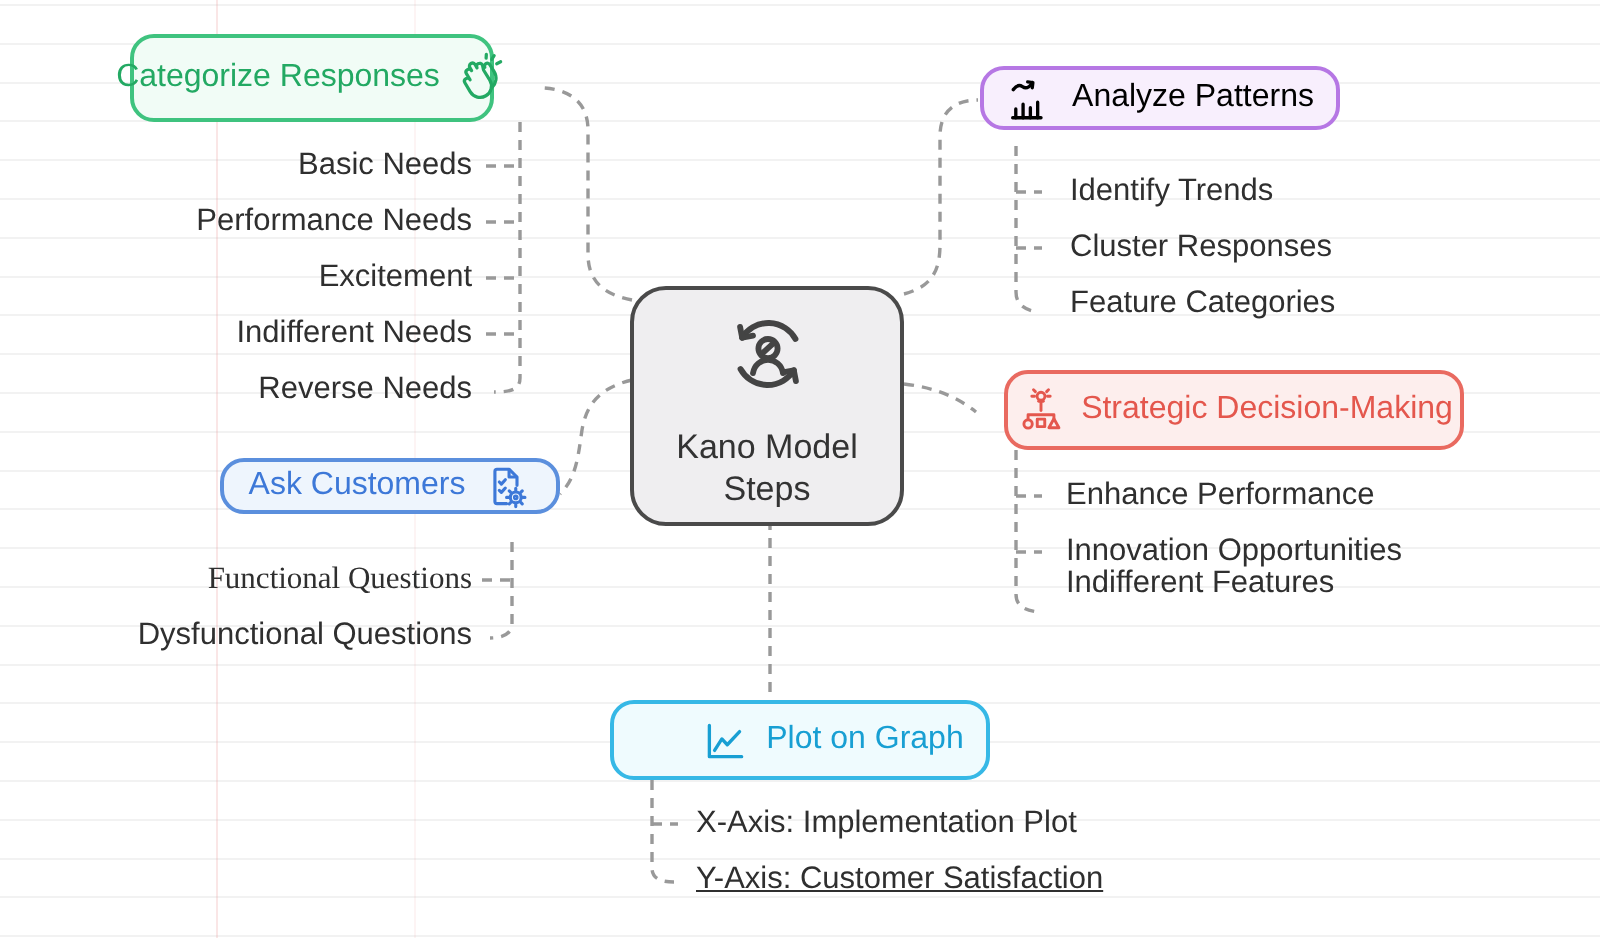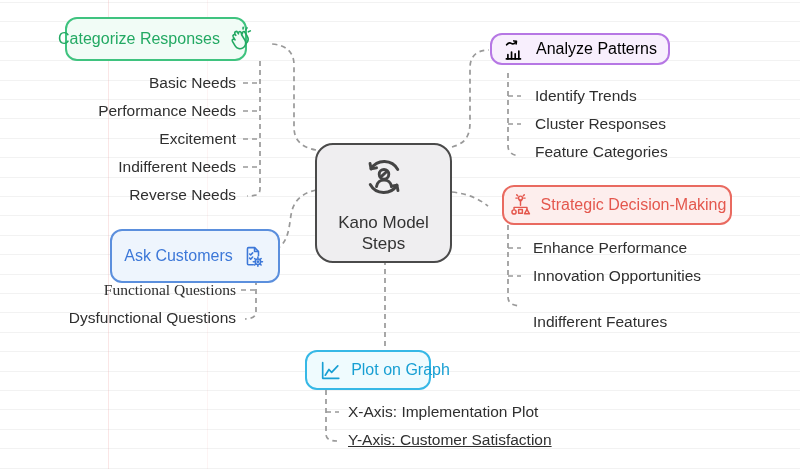--- a/index.html
+++ b/index.html
@@ -84,21 +84,21 @@
       </svg>
     </span>
   </div>
 
   <div class="leaf r" style="top:73px;">Basic Needs</div>
   <div class="leaf r" style="top:101px;">Performance Needs</div>
   <div class="leaf r" style="top:129px;">Excitement</div>
   <div class="leaf r" style="top:157px;">Indifferent Needs</div>
   <div class="leaf r" style="top:185px;">Reverse Needs</div>
 
-  <div class="node" style="left: 110px; top: 229px; width: 170px; height: 54px; border-color: rgb(91, 143, 221); color: rgb(61, 120, 216); background: rgb(238, 245, 253);">
+  <div class="node" style="left: 110px; top: 229px; width: 170px; height: 28px; border-color: rgb(91, 143, 221); color: rgb(61, 120, 216); background: rgb(238, 245, 253);">
     <span class="node-label">Ask Customers</span>
     <span class="node-icon">
       <svg width="25" height="25" viewBox="0 0 24 24" stroke="currentColor" fill="none" stroke-width="1.5" stroke-linecap="round" stroke-linejoin="round">
         <path d="M16.8,11.2 V7.2 L13.1,3.5 H7.2 c-0.6,0 -1,0.4 -1,1 v14.5 c0,0.6 0.4,1 1,1 h4.6"></path>
         <path d="M13,3.7 v3.5 h3.6"></path>
         <path d="M8.3,9.6 l1,1 1.9,-2.1"></path>
         <path d="M8.3,13.6 l1,1 1.9,-2.1"></path>
         <circle cx="16.2" cy="17" r="2.6"></circle>
         <circle cx="16.2" cy="17" r="0.6"></circle>
         <path d="M16.2,13.6 v-1 M16.2,20.4 v1 M19.6,17 h1 M11.8,17 h1 M18.6,14.6 l0.7,-0.7 M13.1,20.1 l0.7,-0.7 M18.6,19.4 l0.7,0.7 M13.1,13.9 l0.7,0.7"></path>
@@ -154,23 +154,23 @@
         <circle cx="5.8" cy="18.2" r="2"></circle>
         <rect x="10.2" y="15.9" width="3.6" height="3.6"></rect>
         <path d="M18.2,15.7 l2.4,4.3 h-4.8 z"></path>
       </svg>
     </span>
     <span class="node-label">Strategic Decision-Making</span>
   </div>
 
   <div class="leaf" style="left:533px;top:238px;">Enhance Performance</div>
   <div class="leaf" style="left:533px;top:266px;text-align:right;">Innovation Opportunities</div>
-  <div class="leaf" style="left:533px;top:312px;">Indifferent Features</div>
+  <div class="leaf" style="left:533px;top:282px;">Indifferent Features</div>
 
-  <div class="node" style="left: 305px; top: 350px; width: 126px; height: 40px; border-color: rgb(54, 184, 230); color: rgb(24, 159, 211); background: rgb(239, 251, 254); padding-left: 32px;">
+  <div class="node" style="left: 305px; top: 350px; width: 190px; height: 40px; border-color: rgb(54, 184, 230); color: rgb(24, 159, 211); background: rgb(239, 251, 254); padding-left: 32px;">
     <span class="node-icon">
       <svg width="25" height="25" viewBox="0 0 24 24" stroke="currentColor" fill="none" stroke-width="1.6" stroke-linecap="round" stroke-linejoin="round">
         <path d="M4.5,4.5 V19.5 H20"></path>
         <path d="M7,16.5 L10.5,11 l2.6,2.8 L19,7.5"></path>
       </svg>
     </span>
     <span class="node-label">Plot on Graph</span>
   </div>
 
   <div class="leaf" style="left:348px;top:402px;">X-Axis: Implementation Plot</div>

